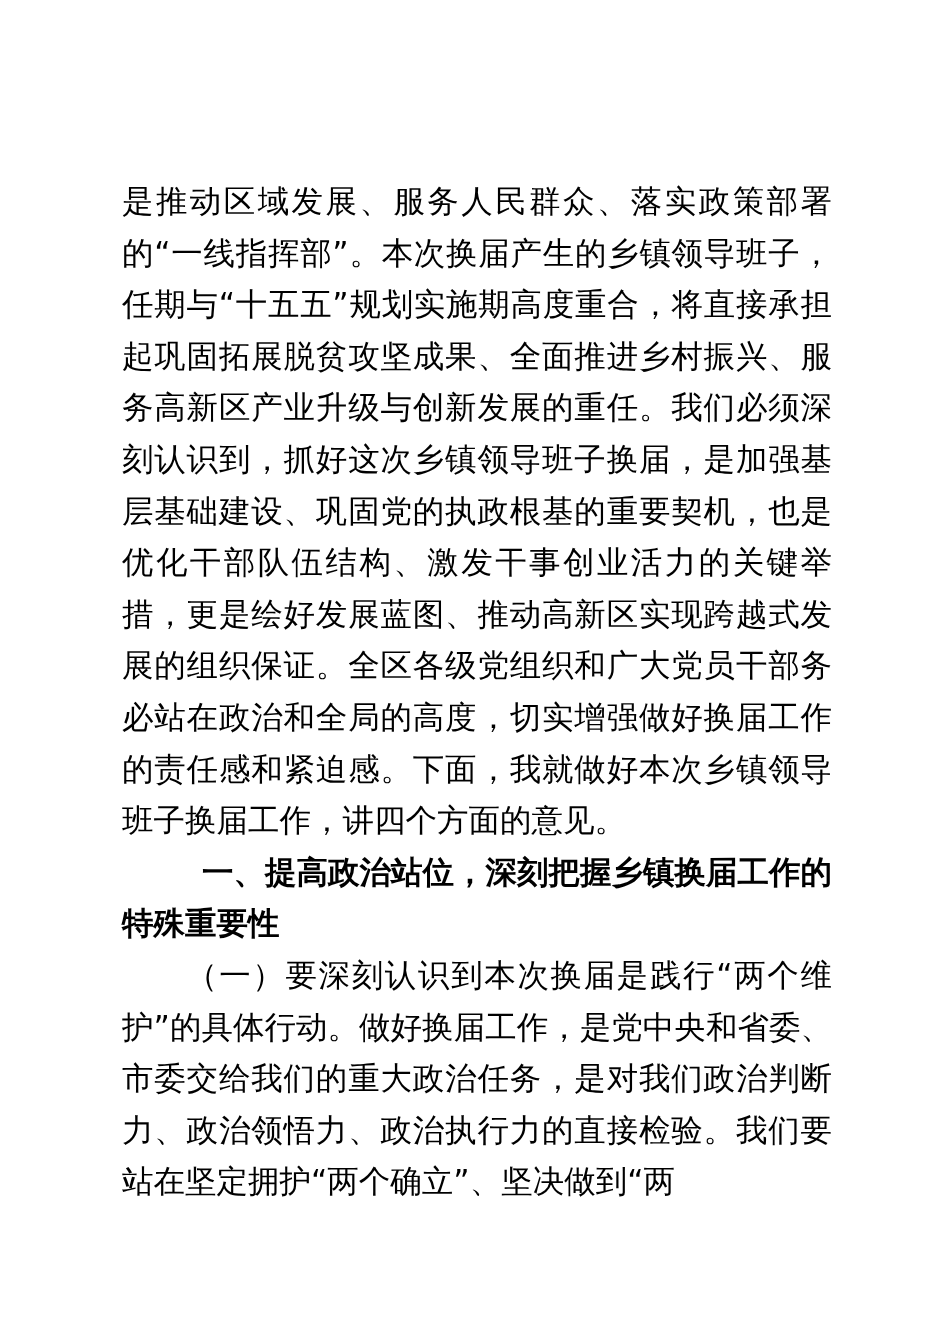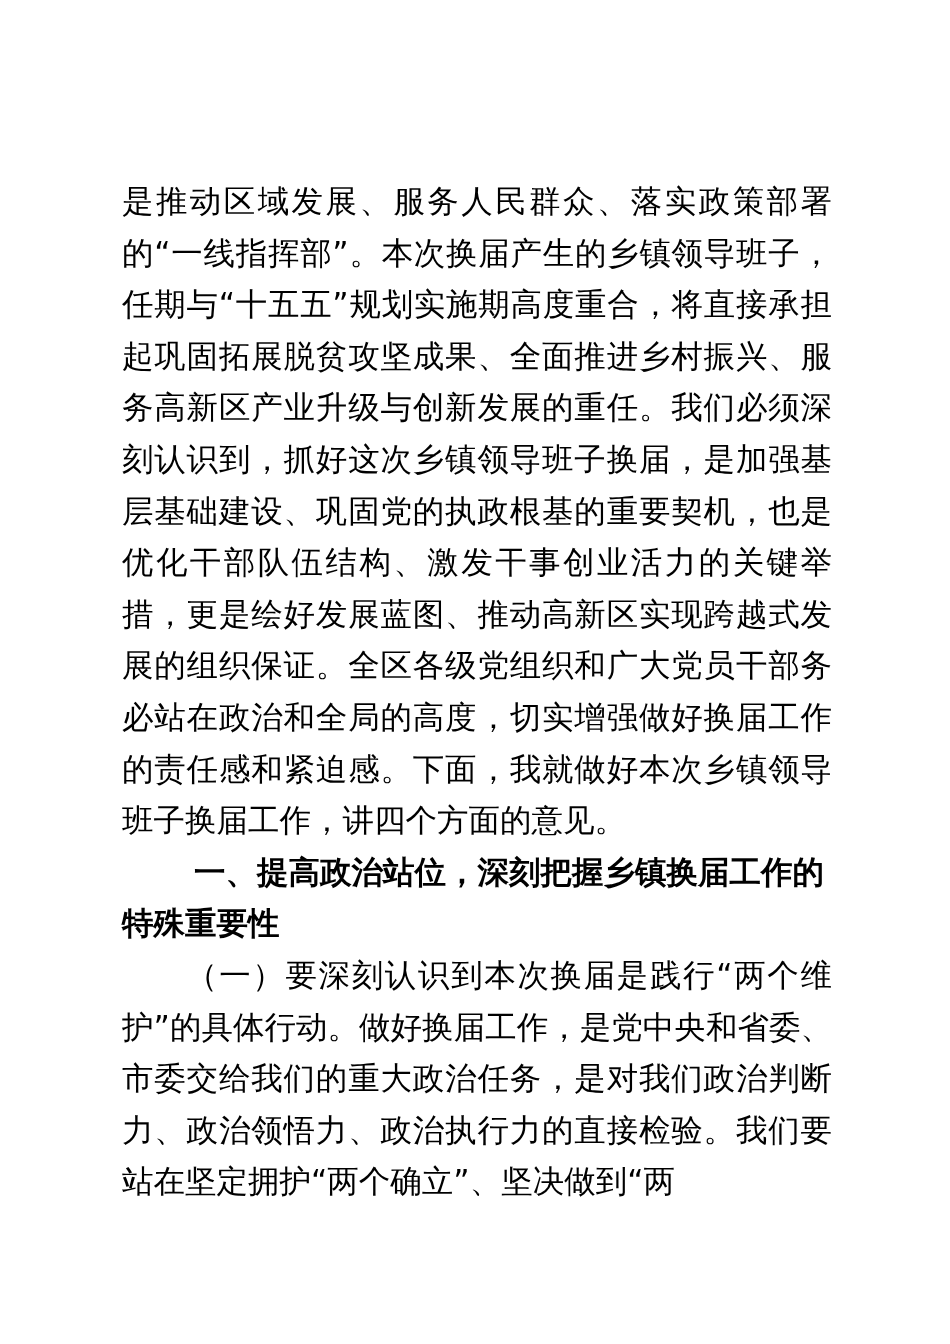--- a/index.html
+++ b/index.html
@@ -36,21 +36,21 @@
     letter-spacing: 0px;
     word-break: break-all;
     font-weight: 400;
   }
   p.indent2 {
     text-indent: 64px;
   }
   p.heading {
     font-weight: 700;
     text-indent: 64px;
-    text-align: center;
+    text-align: right;
   }
   
   p.para:last-child {
     text-align-last: left;
   }
 </style>
 </head>
 <body>
 
 <div class="page">

